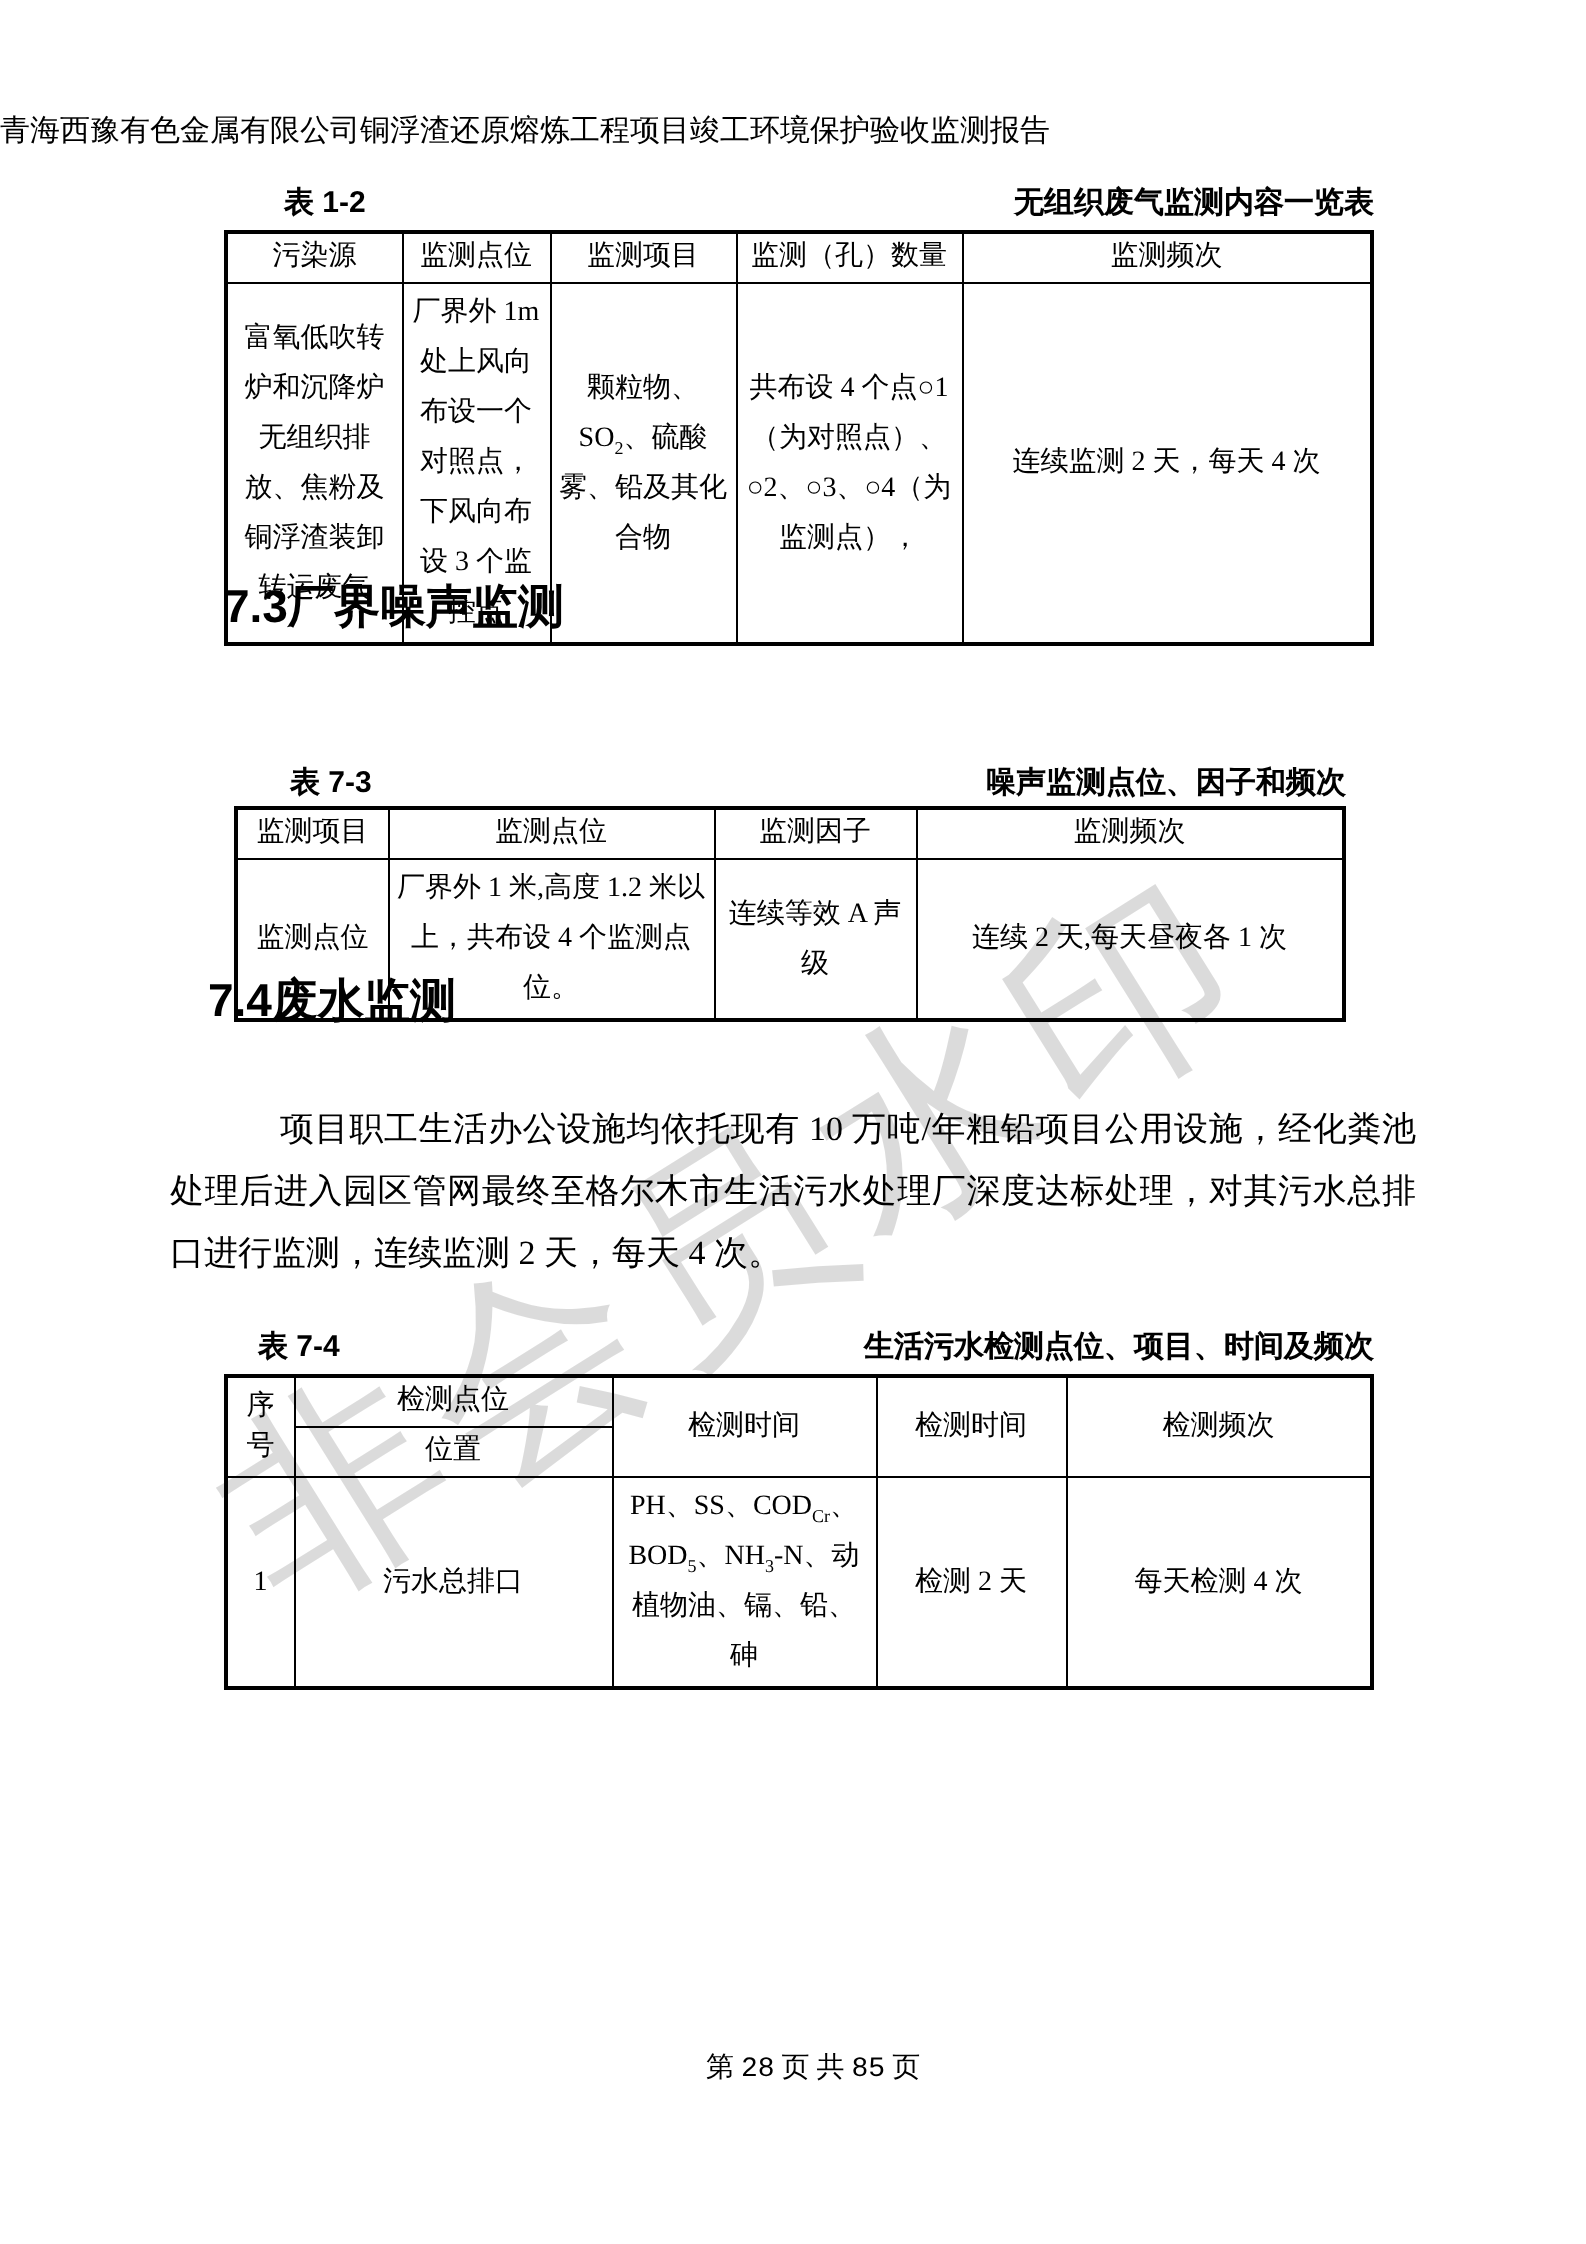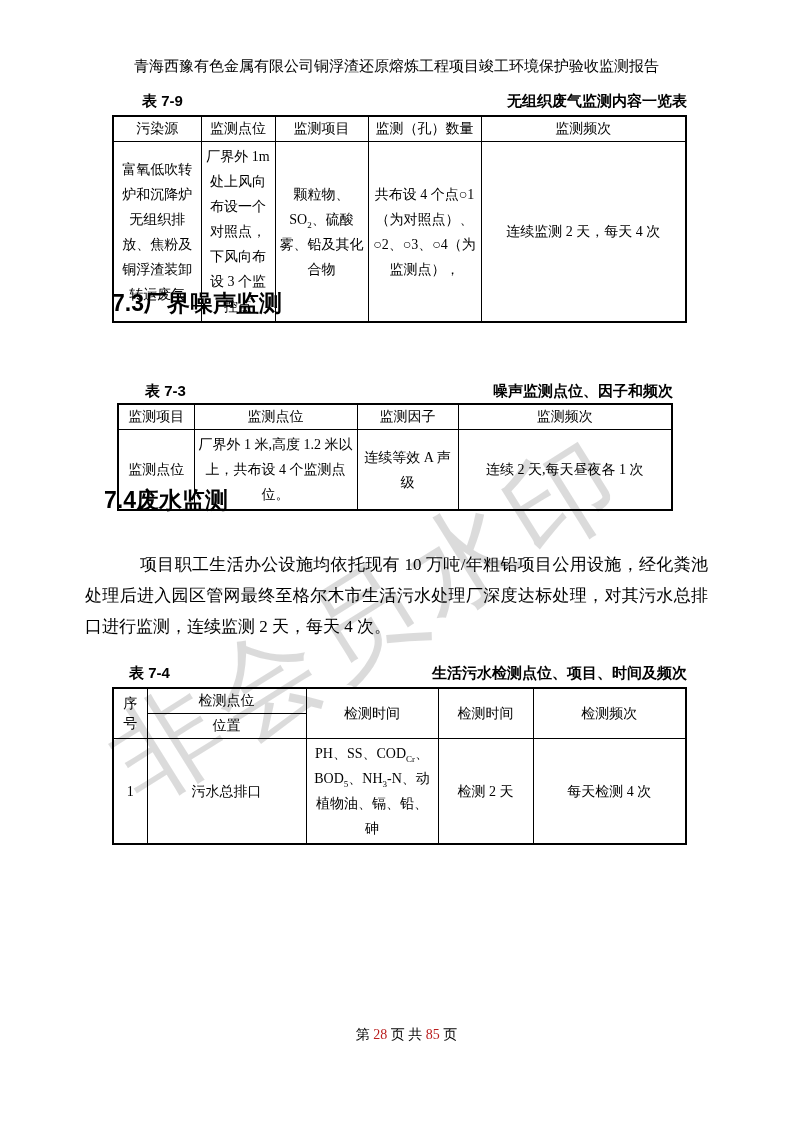--- a/index.html
+++ b/index.html
@@ -11,21 +11,21 @@
   }
   .watermark {
     position:absolute; left:368px; top:620px; z-index:0;
     transform:translate(-50%,-50%) rotate(-32deg);
     font-size:108px; letter-spacing:8px; white-space:nowrap;
     color:rgba(0,0,0,0.14);
     font-family:"Liberation Serif","DejaVu Serif",serif;
   }
   .layer { position:absolute; z-index:1; }
   .doc-header {
-    left:0; top:57px; width:100%; text-align:center;
+    left:0; top:57px; width:100%; text-align:left;
     font-size:15px; line-height:18px;
   }
   .caption { height:20px; }
   .cap-label {
     position:absolute; top:0; font-weight:bold; font-size:15px;
     font-family:"Liberation Sans","DejaVu Sans",sans-serif;
   }
   .cap-title {
     display:block; width:100%; text-align:right; font-weight:bold; font-size:15px;
     font-family:"Liberation Sans","DejaVu Sans",sans-serif;
@@ -55,33 +55,33 @@
     font-weight:bold; font-size:16.5px; line-height:24px;
   }
   .para {
     left:85px; width:623px; font-size:17px; line-height:31px;
     text-indent:55px; text-align:justify;
   }
   .doc-footer {
     left:0; top:1026px; width:100%; text-align:center;
     font-size:14px; line-height:18px; transform:translateX(10px);
   }
-  .doc-footer .pg { color:#b91c1c; }
+  .doc-footer .pg { color:#000000;font-family:Liberation Mono, monospace; }
 </style>
 </head>
 <body>
 
 <div class="page">
 
   <div class="watermark">非会员水印</div>
 
   <div class="layer doc-header">青海西豫有色金属有限公司铜浮渣还原熔炼工程项目竣工环境保护验收监测报告</div>
 
   <div class="layer caption" style="left:112px; top:92px; width:575px;">
-    <span class="cap-label" style="left:30px;">表 7-9</span>
+    <span class="cap-label" style="left:30px;">表 1-2</span>
     <span class="cap-title">无组织废气监测内容一览表</span>
   </div>
 
   <table class="layer tbl" style="left:112px; top:115px; width:575px;">
     <colgroup>
         <col style="width:88px">
         <col style="width:74px">
         <col style="width:93px">
         <col style="width:113px">
         <col>

